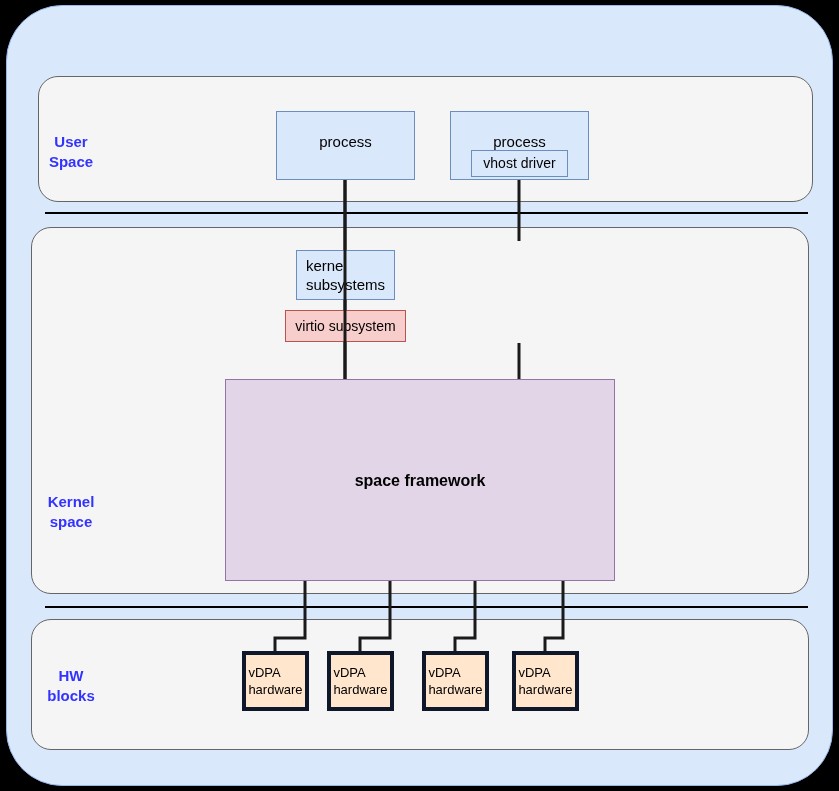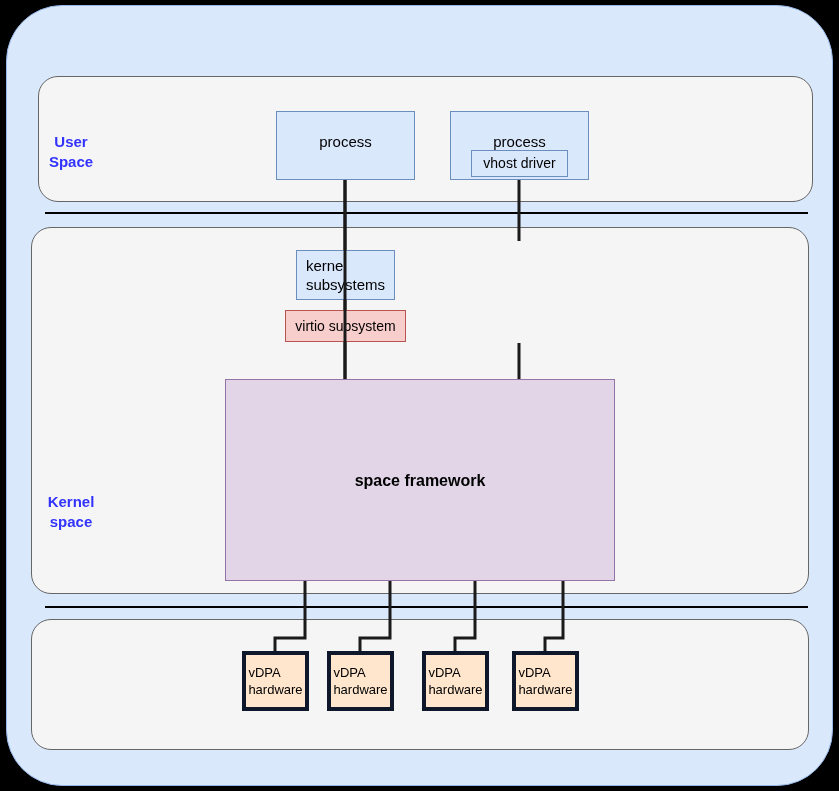--- a/index.html
+++ b/index.html
@@ -133,20 +133,22 @@
     </g>
   </svg>
 
   <div class="divider divider-1"></div>
   <div class="divider divider-2"></div>
 
   <div class="zone-label zone-user">User
 Space</div>
   <div class="zone-label zone-kernel">Kernel
 space</div>
+  <div class="zone-label zone-hw">HW
+blocks</div>
 
   <div class="node fill-blue n-process-1">process</div>
 
   <div class="node fill-blue n-process-2">process</div>
 
   <div class="node fill-blue n-vhost-drv">vhost driver</div>
 
   <div class="node fill-blue n-kernel-sub">kernel
 subsystems</div>
 

